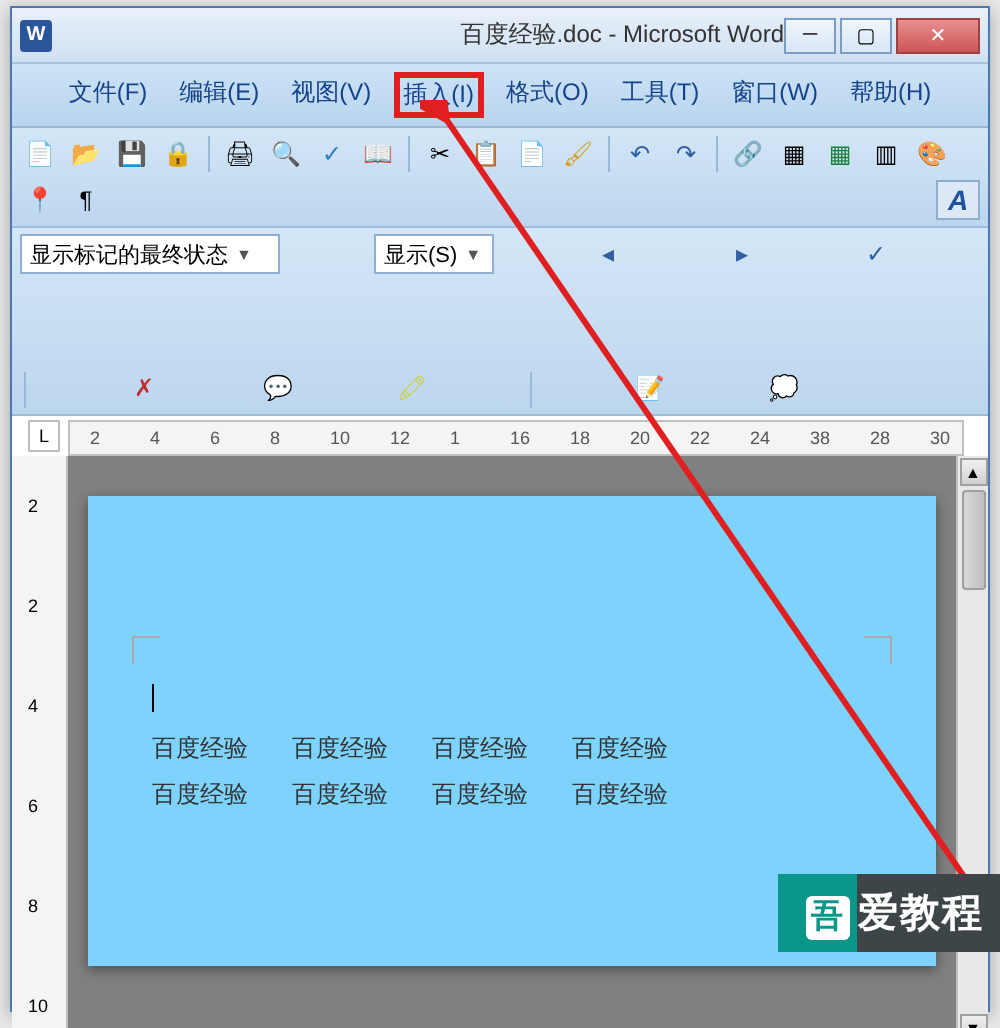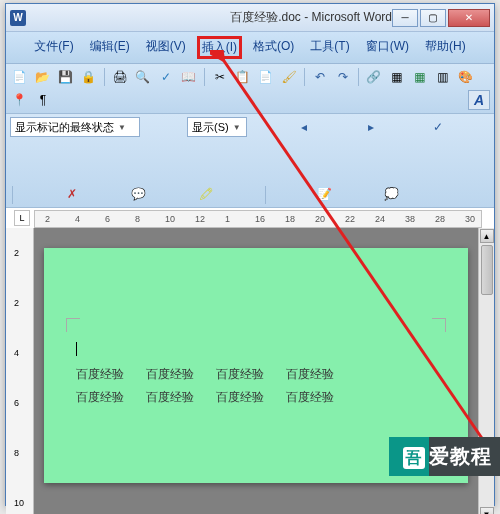--- a/index.html
+++ b/index.html
@@ -22,21 +22,21 @@
 .format-row { display: flex; align-items: flex-end; gap: 47px; }
 .end-icon { width: 22px; height: 20px; background: #dce8f5; border: 1px solid #90aed0; display: flex; align-items: center; justify-content: center; margin-left: auto; }
 .ruler-area { background: #fff; padding: 2px 0 0 0; }
 .ruler-strip { height: 18px; background: #f4f4f4; border: 1px solid #c0c0c0; margin: 0 12px 0 28px; position: relative; display: flex; align-items: center; font-size: 9px; color: #555; }
 .ruler-corner { position: absolute; left: 8px; width: 16px; height: 16px; border: 1px solid #c0c0c0; background: #fff; display: flex; align-items: center; justify-content: center; font-size: 9px; }
 .ruler-mark { position: absolute; top: 3px; font-size: 9px; }
 .doc-area { display: flex; height: 340px; }
 .vruler { width: 28px; background: #f4f4f4; border-right: 1px solid #c0c0c0; position: relative; font-size: 9px; }
 .vr-mark { position: absolute; left: 8px; }
 .page-view { flex: 1; background: #808080; padding: 20px 10px; overflow: hidden; position: relative; }
-.page { background: #86efac; width: 100%; height: 235px; box-shadow: 0 2px 6px rgba(0,0,0,0.4); padding: 90px 32px 20px 32px; position: relative; }
+.page { background: #7dd3fc; width: 100%; height: 235px; box-shadow: 0 2px 6px rgba(0,0,0,0.4); padding: 90px 32px 20px 32px; position: relative; }
 .corner { position: absolute; width: 14px; height: 14px; }
 .corner.tl { top: 70px; left: 22px; border-left: 1px solid #aaa; border-top: 1px solid #aaa; }
 .corner.tr { top: 70px; right: 22px; border-right: 1px solid #aaa; border-top: 1px solid #aaa; }
 .cursor-mark { position: absolute; top: 94px; left: 32px; width: 1px; height: 14px; background: #000; }
 .text-row { display: flex; gap: 22px; font-size: 12px; color: #333; margin-top: 6px; }
 .vscroll { width: 16px; background: #e8e8e8; border-left: 1px solid #c0c0c0; position: relative; }
 .scroll-btn { width: 14px; height: 14px; background: linear-gradient(#f0f0f0,#d0d0d0); border: 1px solid #a0a0a0; margin: 1px auto; display: flex; align-items: center; justify-content: center; font-size: 8px; }
 .scroll-thumb { width: 12px; height: 50px; background: linear-gradient(90deg,#d8d8d8,#c0c0c0); border: 1px solid #a0a0a0; margin: 2px auto; border-radius: 2px; }
 .red-arrow { position: absolute; top: 50px; left: 210px; width: 300px; height: 440px; pointer-events: none; z-index: 100; }
 .watermark { position: absolute; right: -2px; bottom: 38px; background: linear-gradient(90deg, #0a9688 0%, #0a9688 35%, #3d4548 35%, #3d4548 100%); color: #fff; font-size: 20px; font-weight: bold; padding: 6px 10px 6px 14px; z-index: 200; letter-spacing: 1px; }

